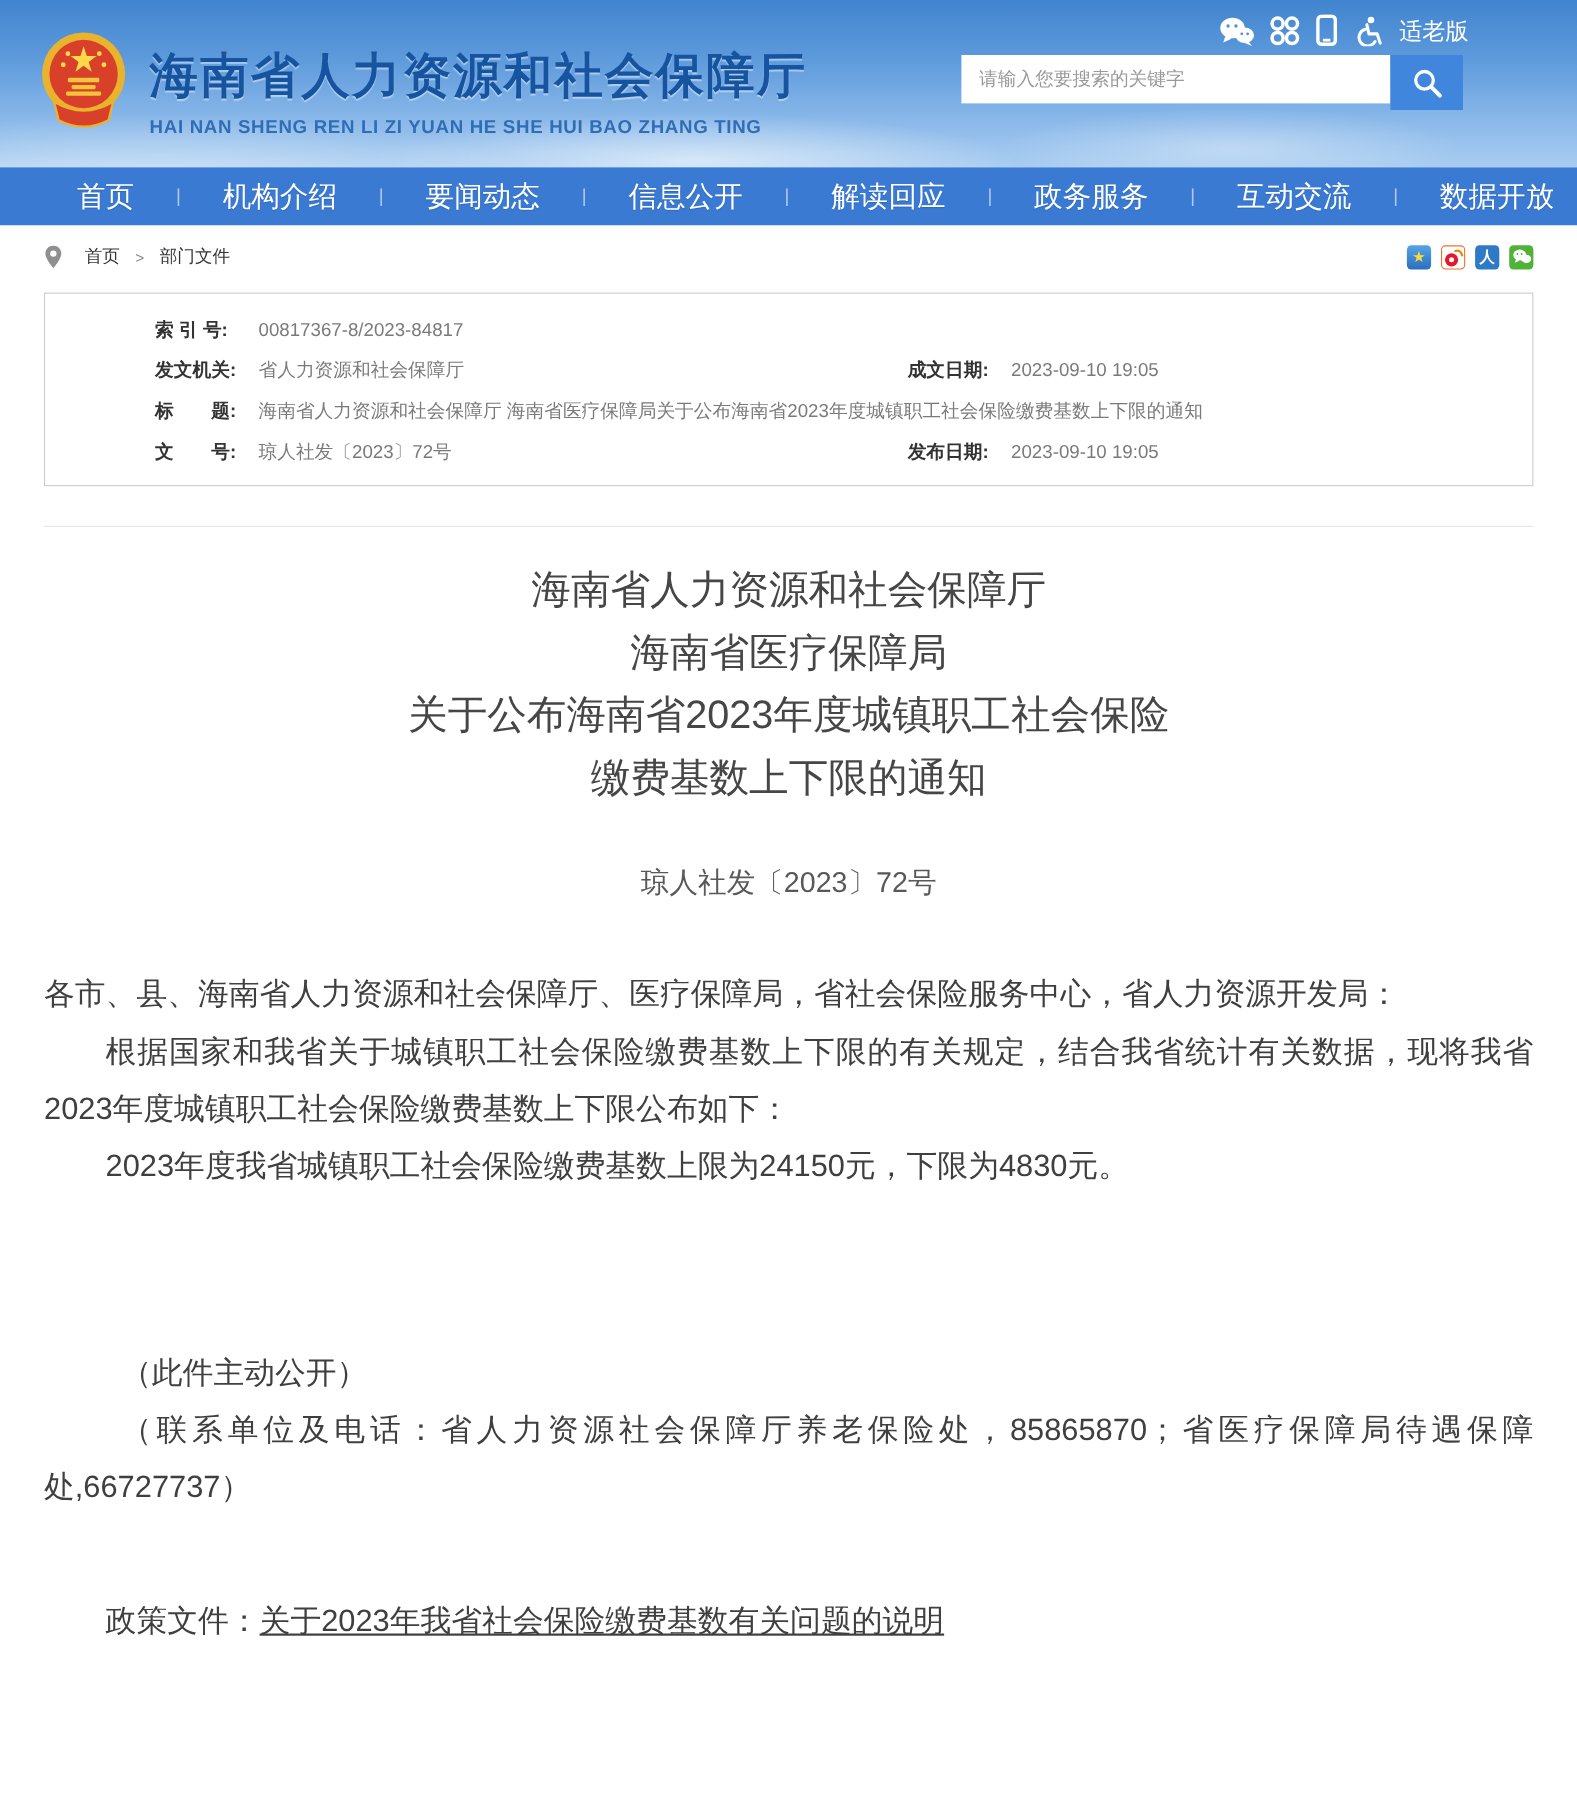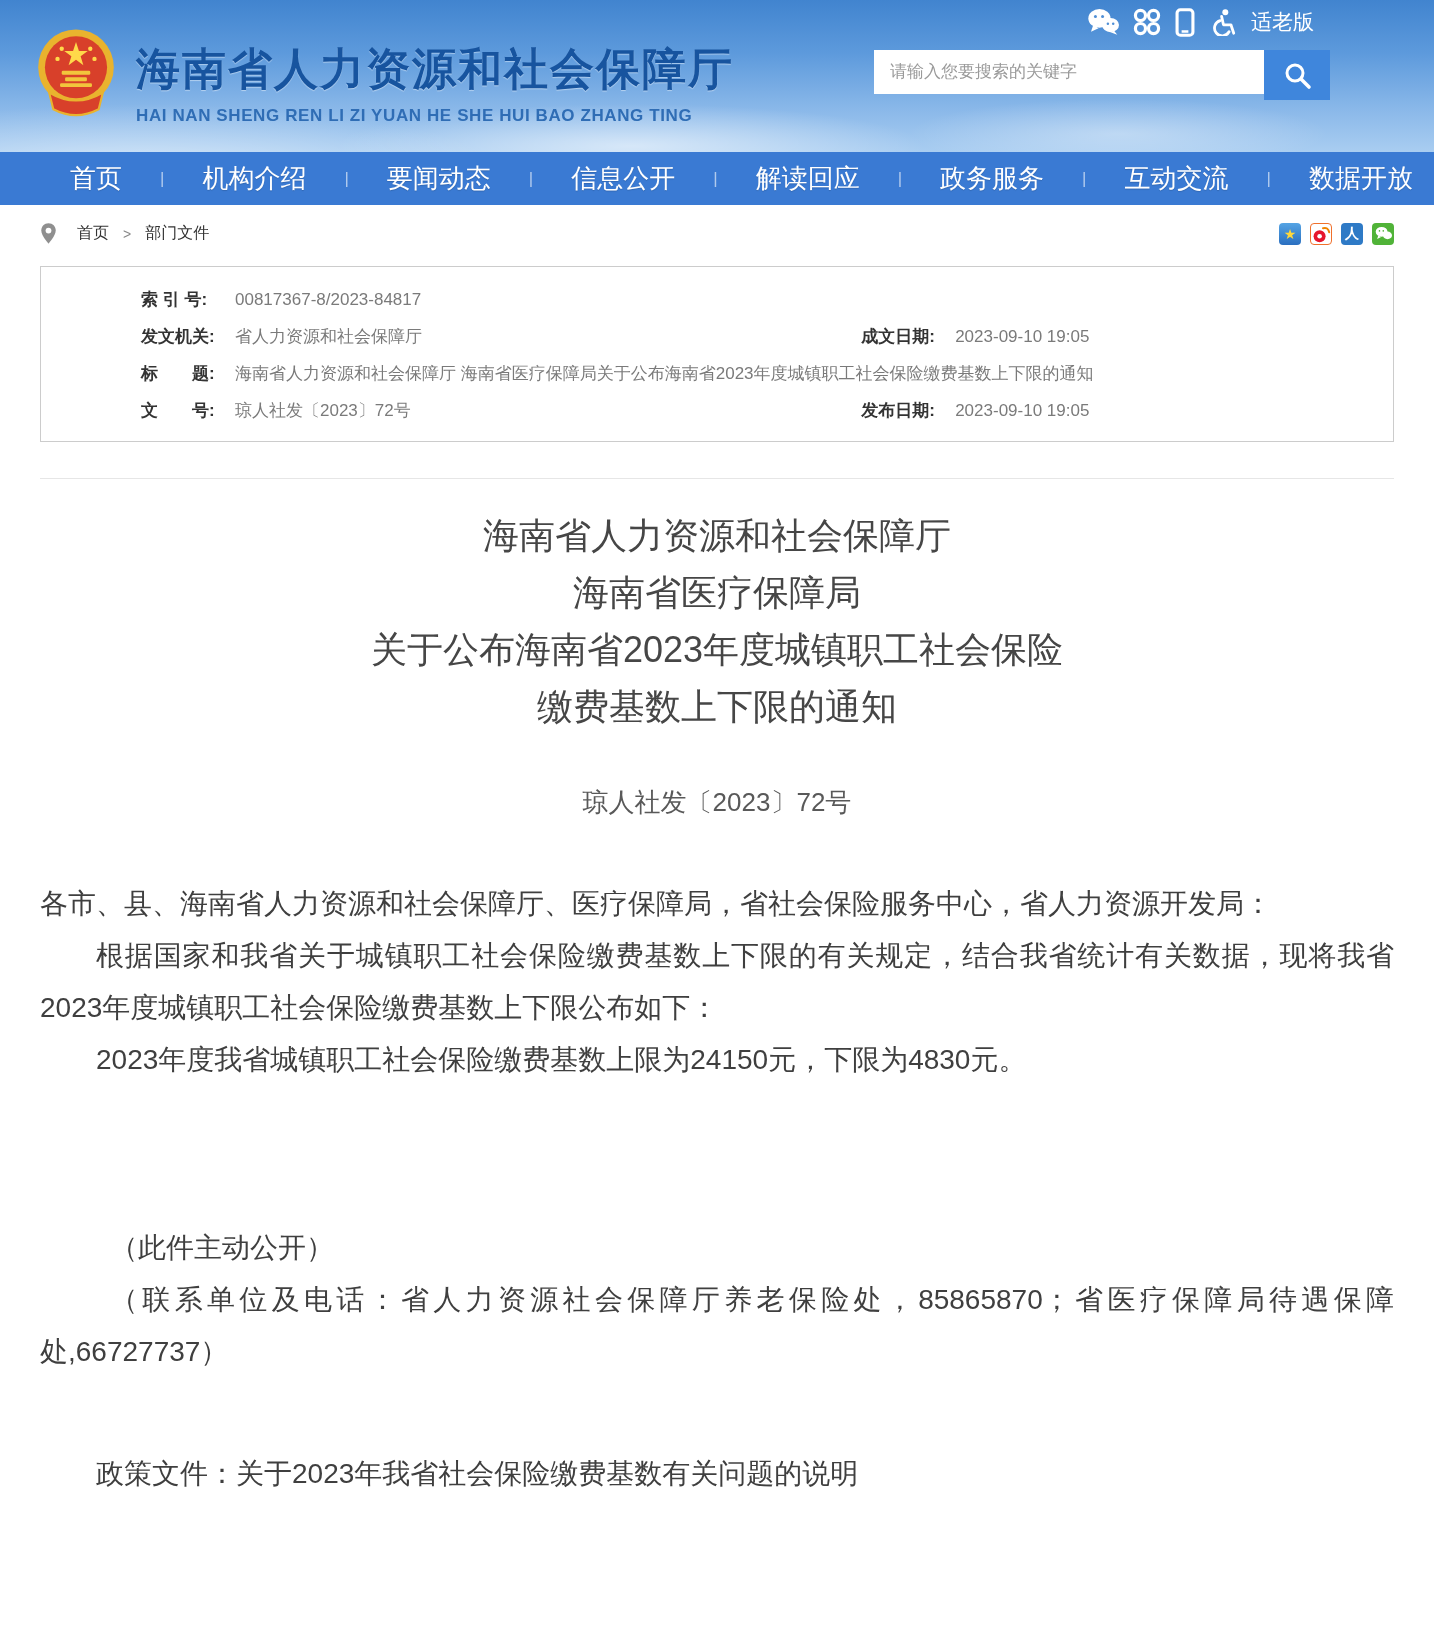--- a/index.html
+++ b/index.html
@@ -22,22 +22,22 @@
   .logo-area { position: absolute; left: 34px; top: 26px; display: flex; align-items: flex-start; z-index: 2; }
   .emblem { width: 84px; height: 96px; flex: 0 0 auto; }
   .site-text { margin-left: 12px; padding-top: 8px; }
   .site-title {
     font-size: 44px; font-weight: bold; color: #17549f; letter-spacing: 2px;
     text-shadow: 0 1px 1px rgba(255,255,255,.45);
   }
   .site-subtitle { margin-top: 7px; font-size: 17px; font-weight: bold; color: #2f6db5; letter-spacing: .6px; }
 
   .top-links {
-    position: absolute; top: 8px; right: 120px; z-index: 3;
-    display: flex; align-items: flex-start; gap: 14px; height: 34px;
+    position: absolute; top: 8px; right: 99px; z-index: 3;
+    display: flex; align-items: flex-end; gap: 14px; height: 34px;
   }
   .top-icon { display: inline-flex; align-items: center; cursor: pointer; }
   .elder-link { color: #fff; font-size: 21px; cursor: pointer; text-decoration: none; }
 
   .search-bar {
     position: absolute; top: 50px; right: 104px; z-index: 3;
     display: flex; width: 456px; height: 50px;
   }
   .search-input {
     flex: 1; height: 44px; border: none; outline: none; padding: 0 16px;
@@ -77,41 +77,41 @@
   .share-qzone { background: linear-gradient(180deg,#55a4e4,#2a6fc0); color: #ffd83b; font-size: 14px; }
   .share-weibo { background: #fff; border: 1px solid #f0702c; }
   .share-renren { background: #2e7ac6; color: #fff; font-size: 14px; font-weight: bold; }
   .share-wechat { background: #50b338; }
 
   
   .meta-box {
     margin: 4px 40px 0; border: 1px solid #cccccc; padding: 14px 0 12px;
     font-size: 17px;
   }
-  .meta-row { display: flex; line-height: 37px; gap: 36px; }
+  .meta-row { display: flex; line-height: 37px; }
   .meta-cell-left { flex: 0 0 58%; display: flex; }
   .meta-cell-right { flex: 1; display: flex; }
   .meta-cell-full { flex: 1; display: flex; }
   .meta-label {
     font-weight: bold; color: #333; white-space: pre; margin-left: 100px; min-width: 88px;
   }
   .meta-value { color: #7a7a7a; margin-left: 6px; }
 
   .section-divider { margin: 36px 40px 0; border-top: 1px solid #e6e6e6; }
 
   
   .doc-title { margin-top: 28px; text-align: center; color: #464646; font-size: 36px; line-height: 57px; }
   .doc-number { margin-top: 50px; text-align: center; font-size: 26px; color: #595959; }
 
   .doc-body { margin: 58px 40px 0; font-size: 28px; color: #3f3f3f; line-height: 52px; text-align: justify; }
   .para-indent { text-indent: 2em; }
   .doc-notes { margin-top: 136px; }
   .note-indent { text-indent: 2.5em; }
   .policy-row { margin-top: 70px; text-indent: 2em; padding-bottom: 112px; }
-  .policy-link { color: #3f3f3f; cursor: pointer; }
+  .policy-link { color: #3f3f3f; text-decoration: underline; cursor: pointer; }
 </style>
 </head>
 <body>
 
 <div class="page">
 
   <div class="header">
     <div class="logo-area">
       <svg class="emblem" viewBox="0 0 100 112" aria-hidden="true">
         <circle cx="50" cy="48" r="45" fill="#e9b32e"></circle>

